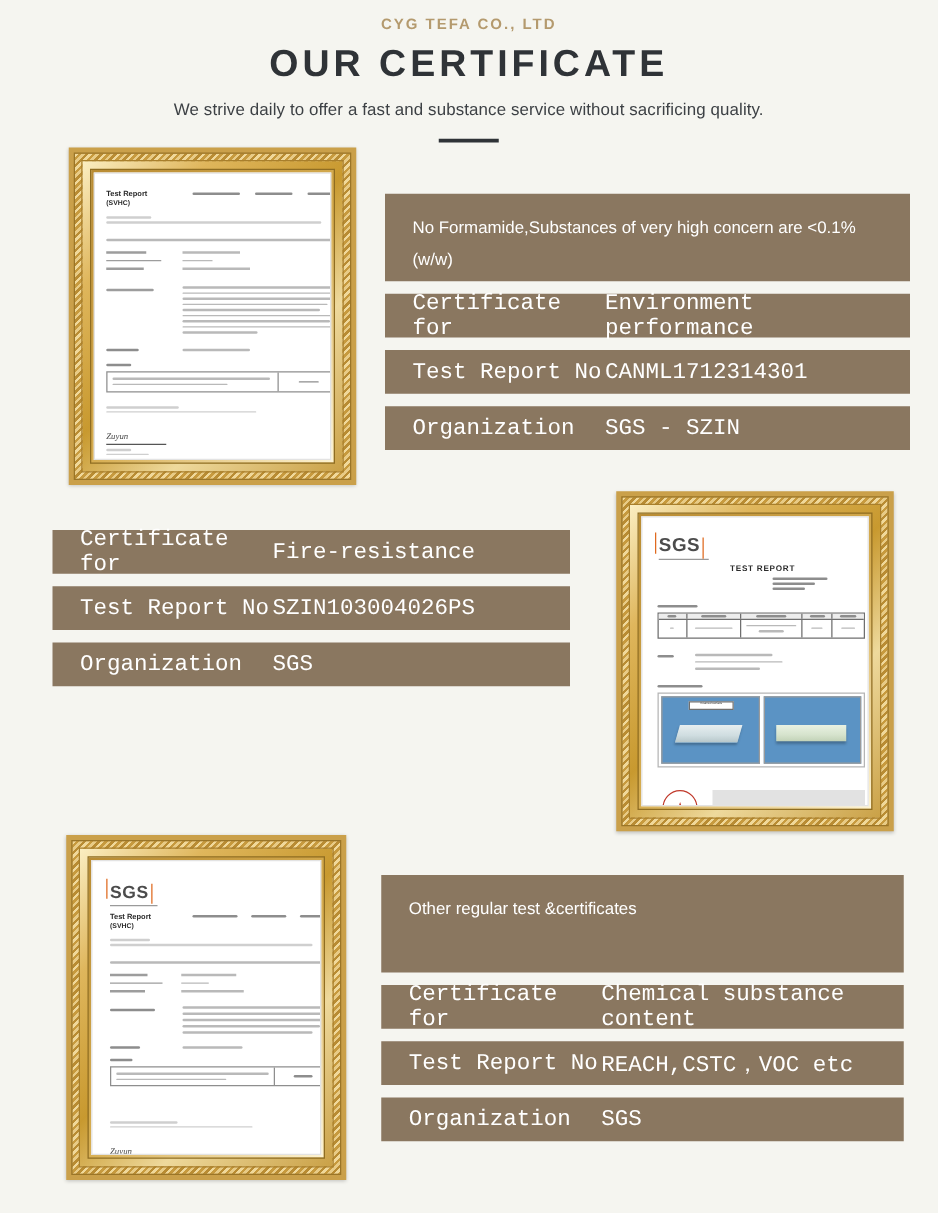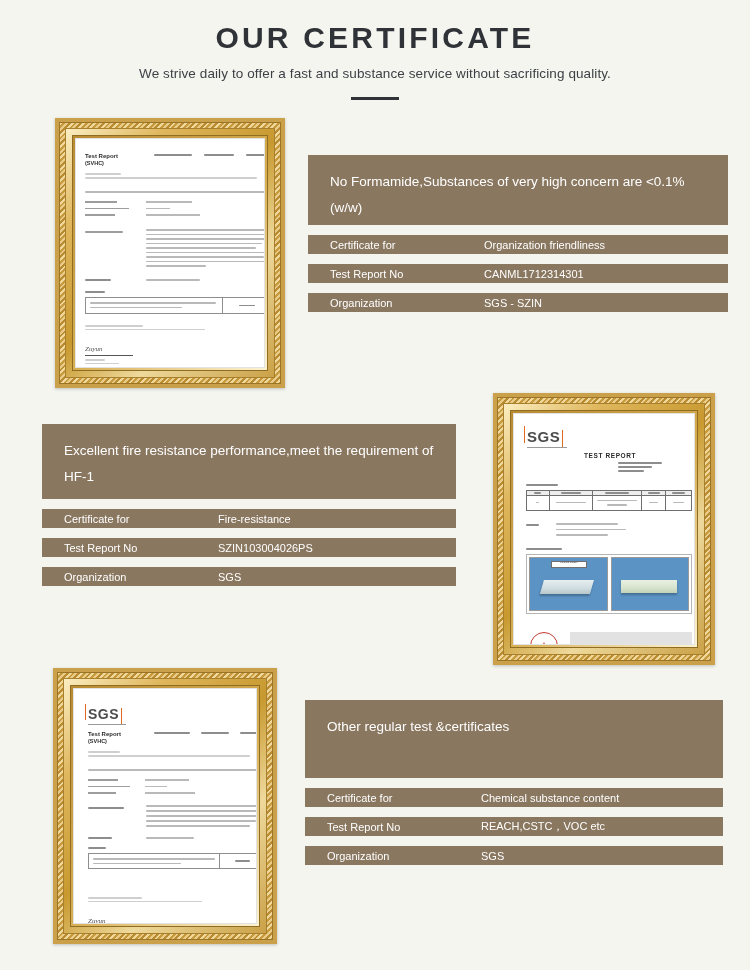--- a/index.html
+++ b/index.html
@@ -124,30 +124,31 @@
     transform: translate(-50%,-52%); color: #c0392b;
   }
   .footer-block { background: #d8d8d8; }
 
   
   .panel { position: absolute; display: flex; flex-direction: column; gap: 10px; }
   .bar { background: #8a7760; color: #ffffff; display: flex; align-items: center; }
   .bar-note {
     padding: 14px 22px; font-size: 13.5px; line-height: 26px;
   }
-  .bar-row { height: 19px; font-size: 11px; }
+  .bar-row { height: 35px; font-size: 18px; font-family: Liberation Mono, monospace; }
   .bar-row .label { padding-left: 22px; width: 176px; flex: none; }
   .bar-row .value { padding-left: 0; }
 </style>
 </head>
 <body>
 
 <div class="page">
 
   <div class="header">
+    <div class="brand">CYG TEFA CO., LTD</div>
     <div class="main-title">OUR CERTIFICATE</div>
     <div class="subtitle">We strive daily to offer a fast and substance service without sacrificing quality.</div>
     <div class="divider"></div>
   </div>
 
   <div class="frame" style="left:55px; top:118px; width:230px; height:270px;">
     <div class="frame-outer">
       <div class="frame-bevel">
         <div class="frame-inner-line">
           <div class="doc">
@@ -236,34 +237,33 @@
           </div>
         </div>
       </div>
     </div>
   </div>
 
   <div class="panel" style="left:308px; top:155px; width:420px;">
     <div class="bar bar-note" style="height:70px; align-items:flex-start;">No Formamide,Substances of very high concern are &lt;0.1%(w/w)</div>
     <div class="bar bar-row">
       <span class="label">Certificate for</span>
-      <span class="value">Organization friendliness</span>
+      <span class="value">Environment performance</span>
     </div>
     <div class="bar bar-row">
       <span class="label">Test Report No</span>
       <span class="value">CANML1712314301</span>
     </div>
     <div class="bar bar-row">
       <span class="label">Organization</span>
       <span class="value">SGS - SZIN</span>
     </div>
   </div>
 
   <div class="panel" style="left:42px; top:424px; width:414px;">
-    <div class="bar bar-note" style="height:75px; align-items:flex-start;">Excellent fire resistance performance,meet the requirement of HF-1</div>
     <div class="bar bar-row">
       <span class="label">Certificate for</span>
       <span class="value">Fire-resistance</span>
     </div>
     <div class="bar bar-row">
       <span class="label">Test Report No</span>
       <span class="value">SZIN103004026PS</span>
     </div>
     <div class="bar bar-row">
       <span class="label">Organization</span>

